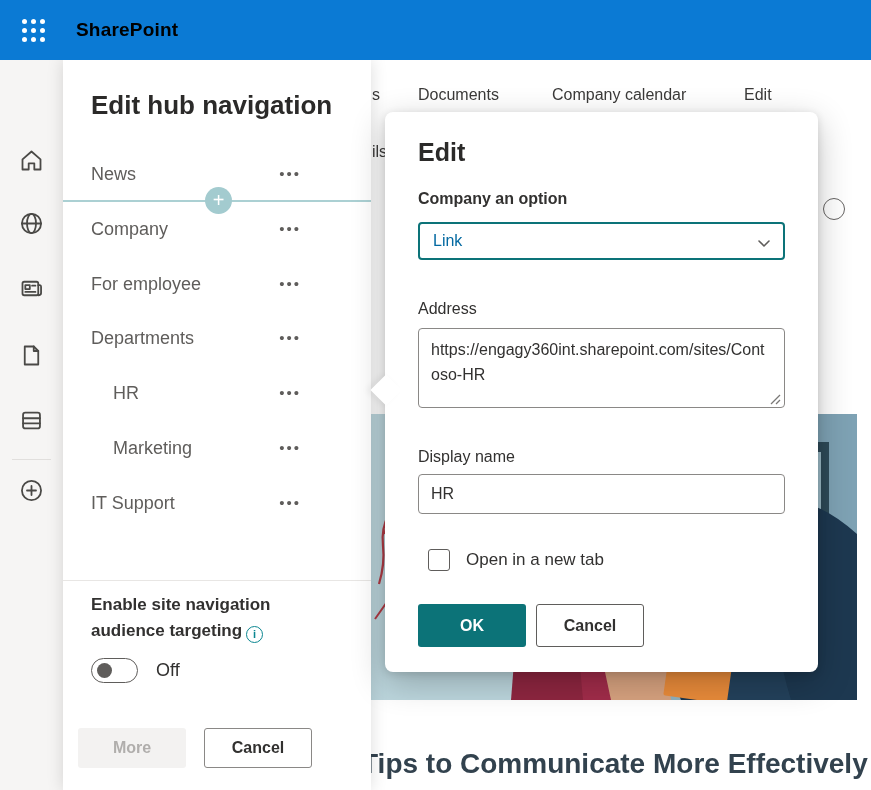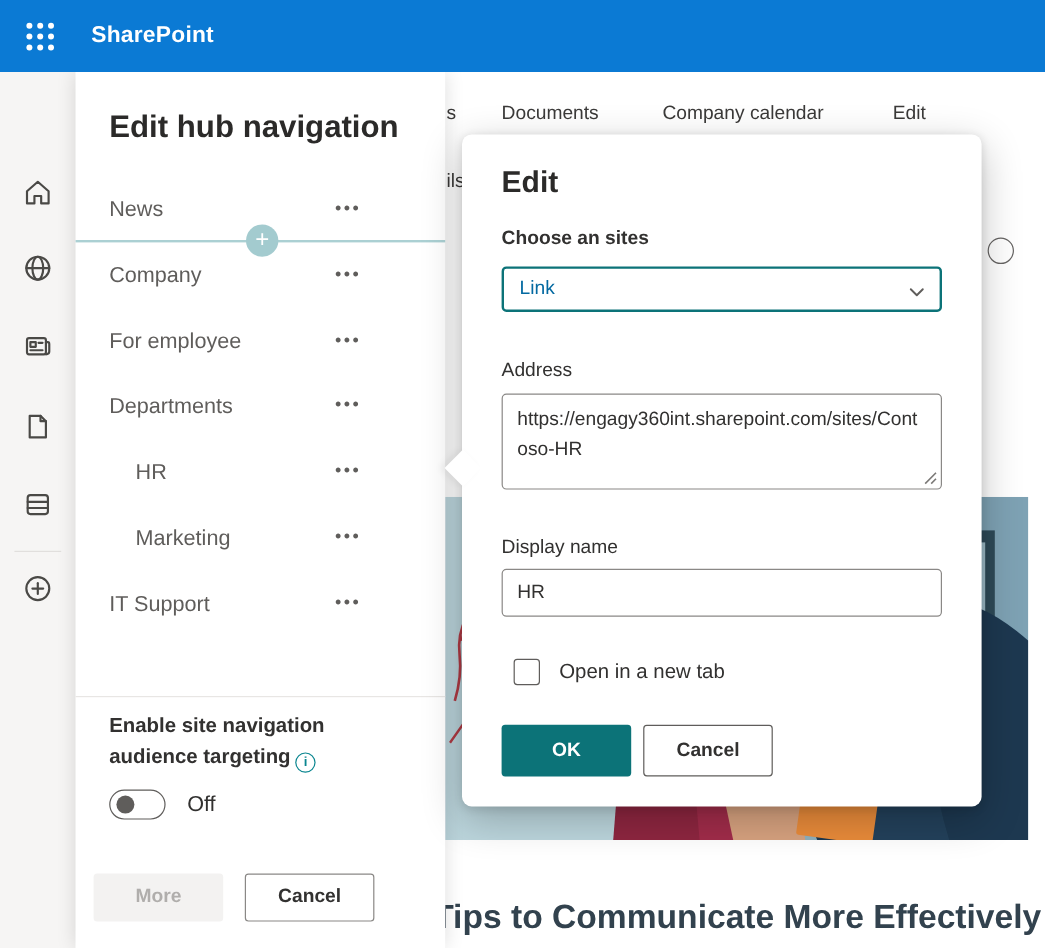--- a/index.html
+++ b/index.html
@@ -3,21 +3,21 @@
 <meta charset="utf-8">
 <style>
   html,body{margin:0;padding:0;background:#fff;}
   *{box-sizing:border-box;font-family:"Liberation Sans","DejaVu Sans",sans-serif;}
   .stage{position:relative;width:871px;height:790px;overflow:hidden;background:#fff;}
 
   
   .appbar{position:absolute;left:0;top:0;width:871px;height:60px;background:#0b7ad4;z-index:20;display:flex;align-items:center;}
   .waffle{width:30px;height:30px;margin-left:18px;display:grid;grid-template-columns:repeat(3,5px);grid-template-rows:repeat(3,5px);gap:4px;cursor:pointer;align-content:center;justify-content:center;}
   .waffle i{width:5px;height:5px;border-radius:50%;background:#fff;}
-  .appbar .brand{color:#ffffff;font-size:19px;font-weight:700;margin-left:28px;letter-spacing:.2px;}
+  .appbar .brand{color:#000000;font-size:19px;font-weight:700;margin-left:28px;letter-spacing:.2px;}
 
   
   .rail{position:absolute;left:0;top:60px;width:63px;height:730px;background:#f6f5f4;z-index:4;}
   .rail .ric{position:absolute;left:18px;width:27px;height:27px;color:#4a4946;cursor:pointer;}
   .rail svg{width:100%;height:100%;stroke:#4a4946;fill:none;stroke-width:1.6;stroke-linecap:round;stroke-linejoin:round;}
   .rail .sep{position:absolute;left:12px;top:399px;width:39px;height:1px;background:#e1dfdd;}
 
   
   .panel{position:absolute;left:63px;top:60px;width:308px;height:730px;background:#fff;z-index:6;box-shadow:0 0 16px rgba(0,0,0,.14);}
   .panel h1{position:absolute;left:28px;top:30px;margin:0;font-size:26px;font-weight:700;color:#2b2a29;}
@@ -223,21 +223,21 @@
     <div class="panel-actions">
       <div class="btn disabled">More</div>
       <div class="btn ghost">Cancel</div>
     </div>
   </div>
 
   <div class="dialog">
     <div class="beak"></div>
     <h2>Edit</h2>
 
-    <span class="fld-label bold" style="top:78px">Choose an sites</span>
+    <span class="fld-label bold" style="top:78px">Company an option</span>
     <div class="dropdown">
       <span class="val">Link</span>
       <span class="chev">
         <svg viewBox="0 0 14 14">
             <path d="M2 5 L7 10 L12 5"></path>
           </svg>
       </span>
     </div>
 
     <span class="fld-label" style="top:188px">Address</span>

